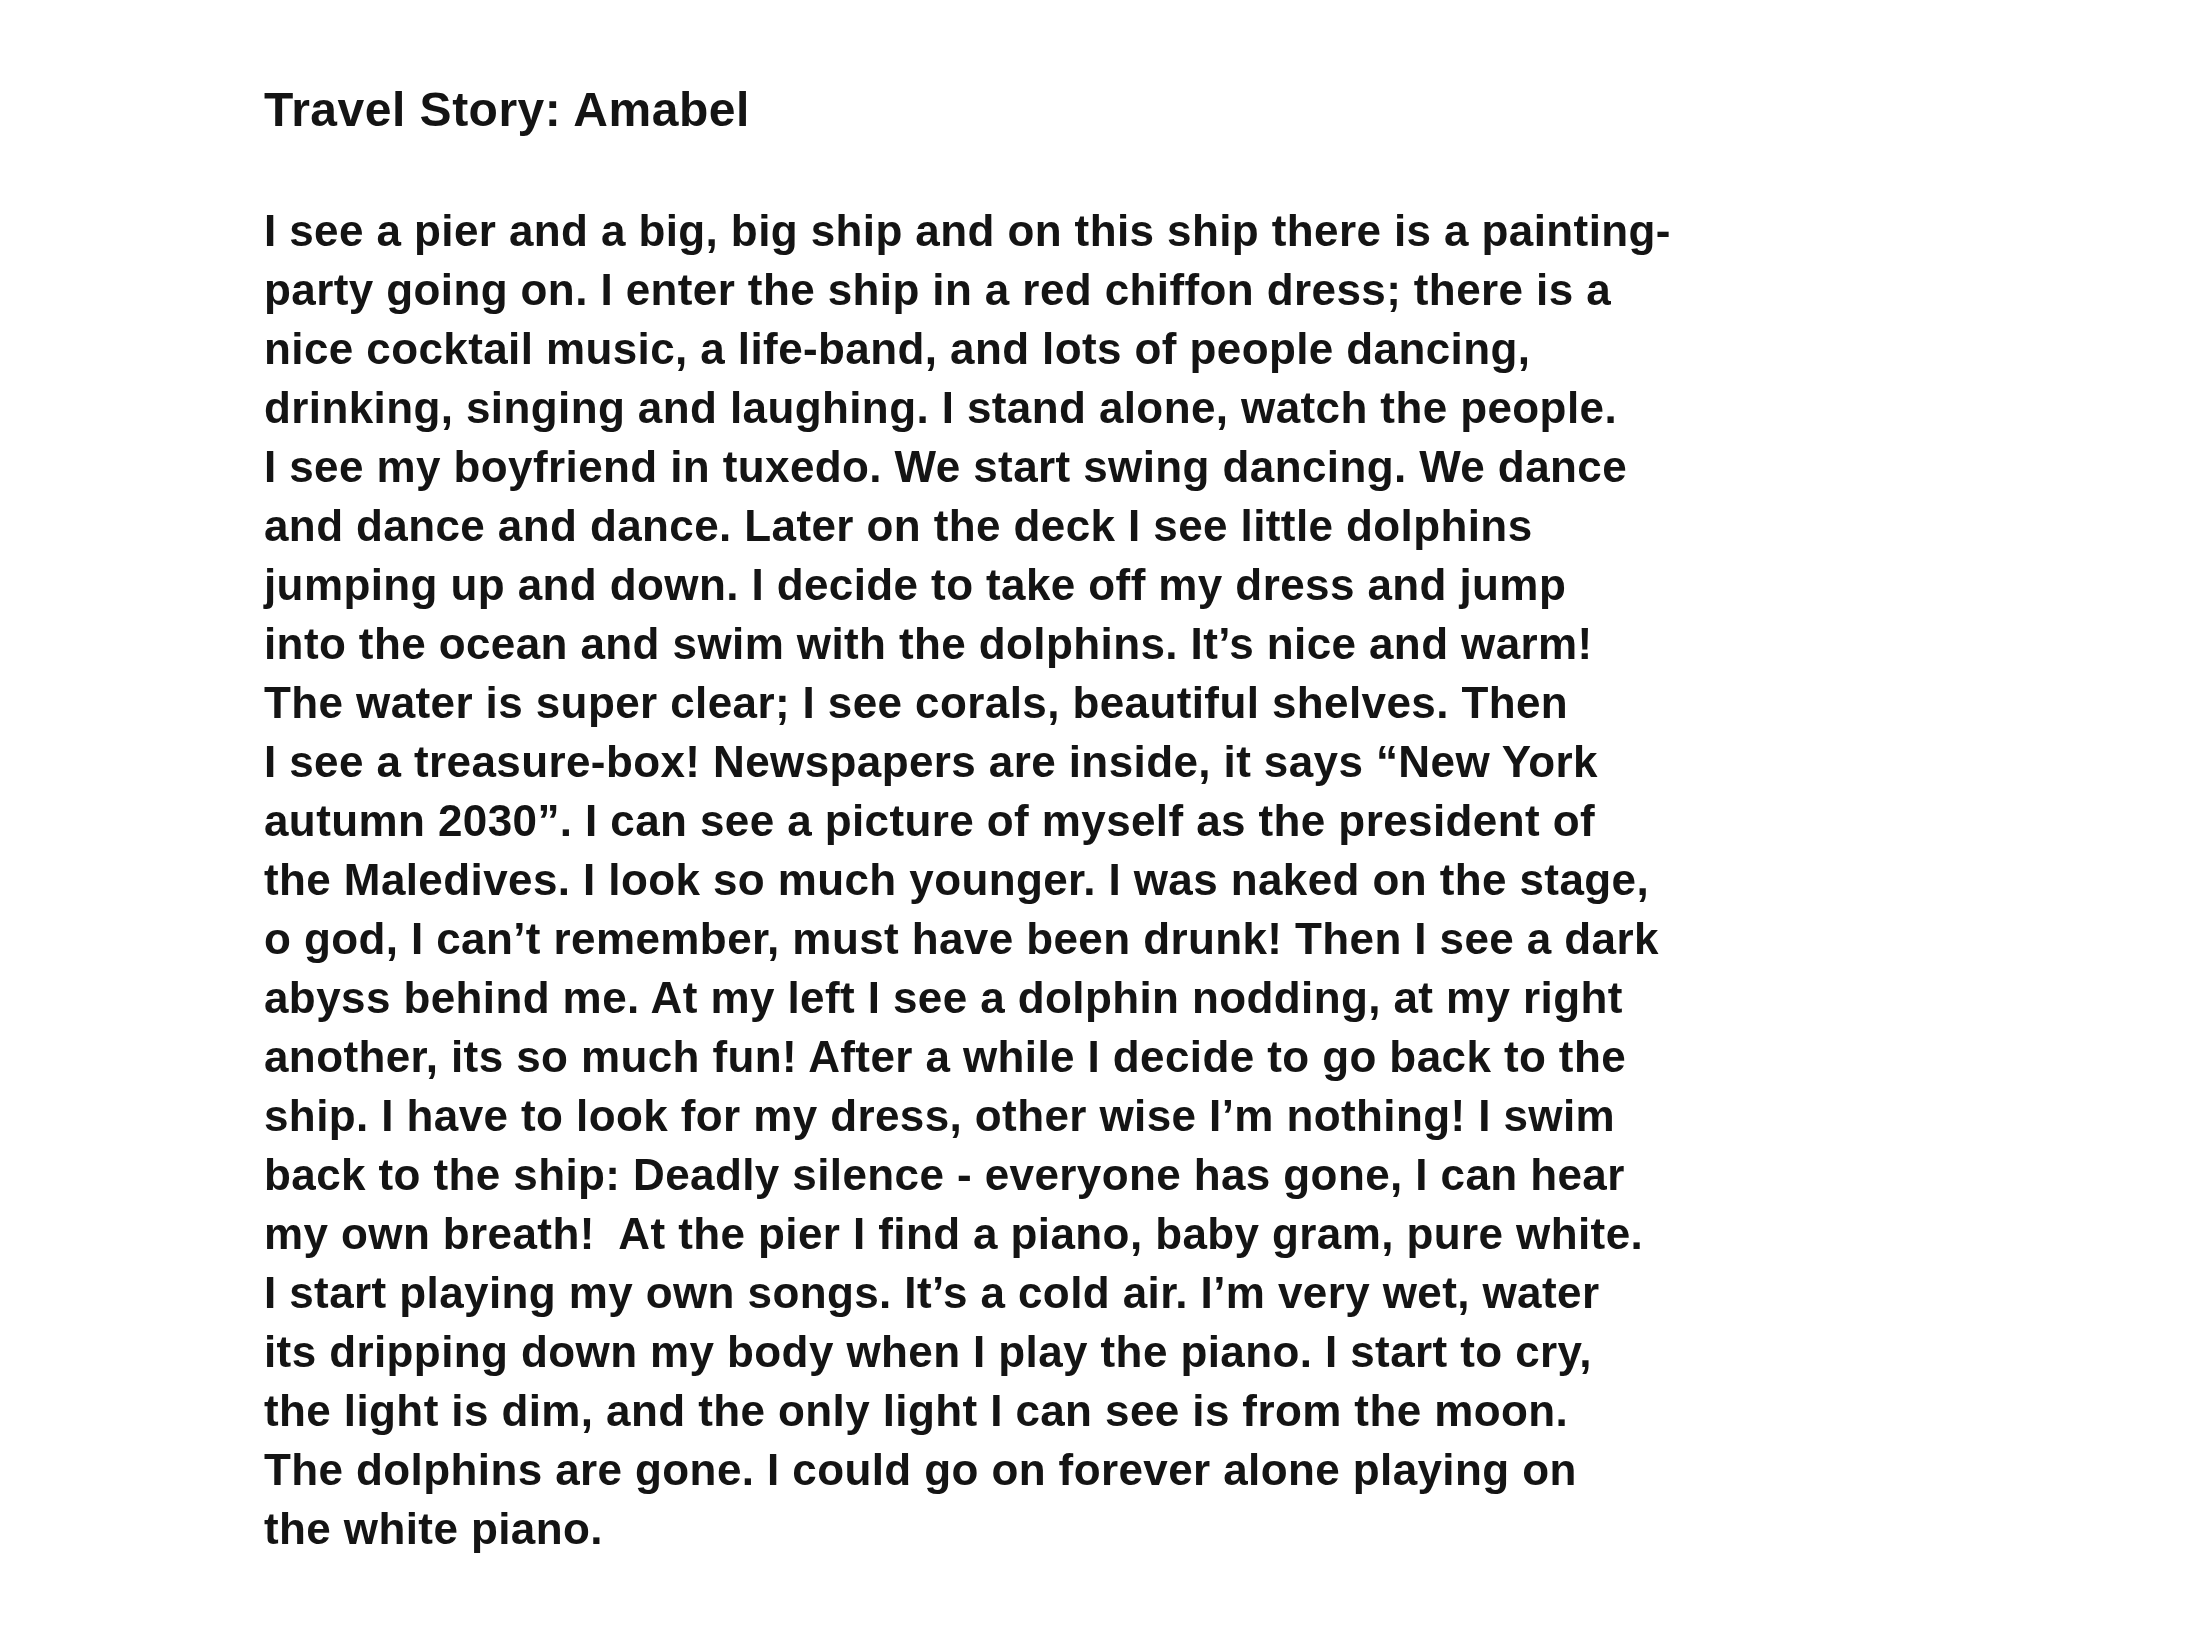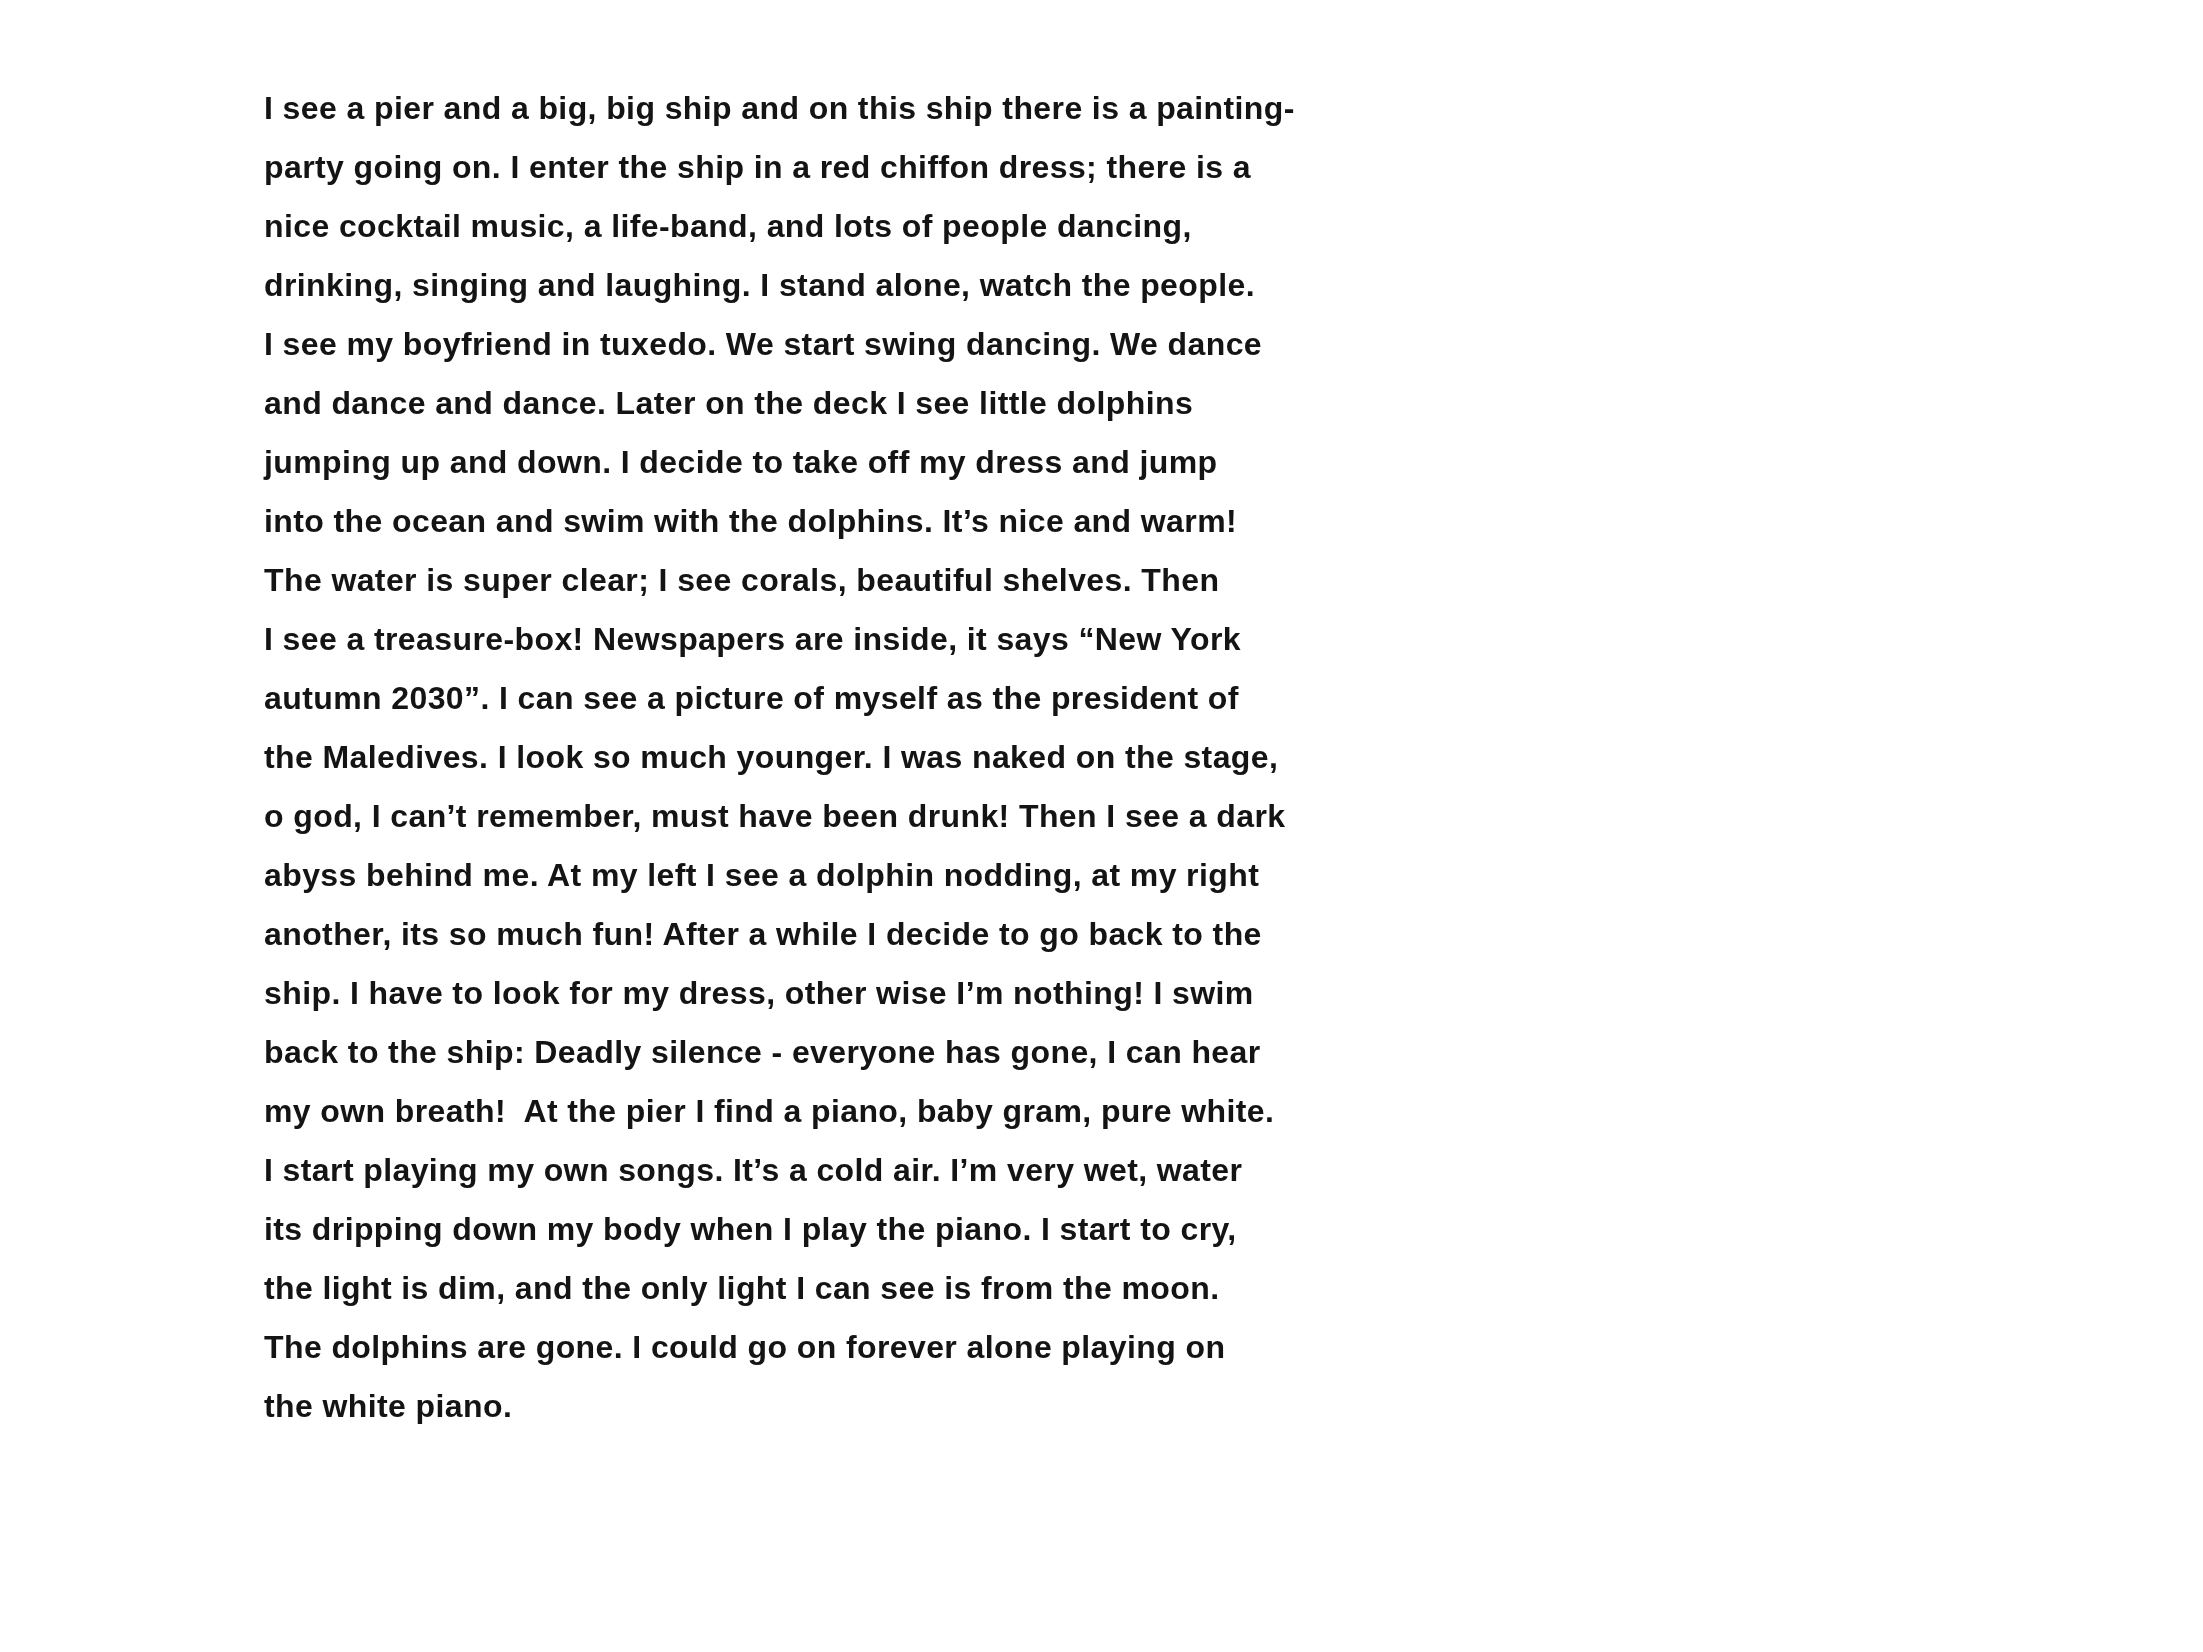--- a/index.html
+++ b/index.html
@@ -23,31 +23,32 @@
     font-family: "Liberation Sans", "DejaVu Sans", sans-serif;
     font-weight: 700;
   }
   .doc-title {
     margin: 0 0 61px 0;
     font-size: 48px;
     line-height: 61px;
     letter-spacing: 0.5px;
   }
   .doc-body {
-    font-size: 32px;
+    font-size: 44px;
     line-height: 59px;
     letter-spacing: 0.4px;
     white-space: pre-wrap;
   }
 </style>
 </head>
 <body>
 
 <div class="page">
   <div class="text-block">
+    <h1 class="doc-title">Travel Story: Amabel</h1>
     <div class="doc-body">I see a pier and a big, big ship and on this ship there is a painting-
 party going on. I enter the ship in a red chiffon dress; there is a
 nice cocktail music, a life-band, and lots of people dancing,
 drinking, singing and laughing. I stand alone, watch the people.
 I see my boyfriend in tuxedo. We start swing dancing. We dance
 and dance and dance. Later on the deck I see little dolphins
 jumping up and down. I decide to take off my dress and jump
 into the ocean and swim with the dolphins. It’s nice and warm!
 The water is super clear; I see corals, beautiful shelves. Then
 I see a treasure-box! Newspapers are inside, it says “New York

